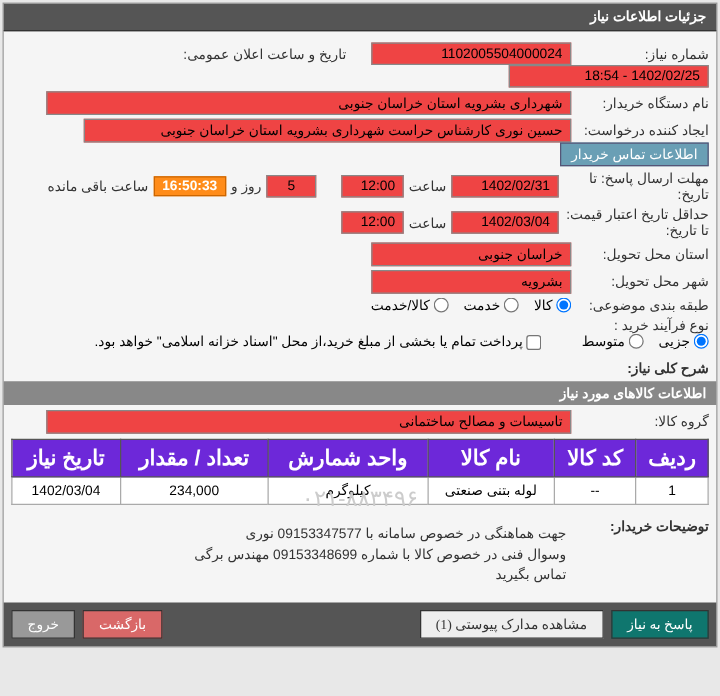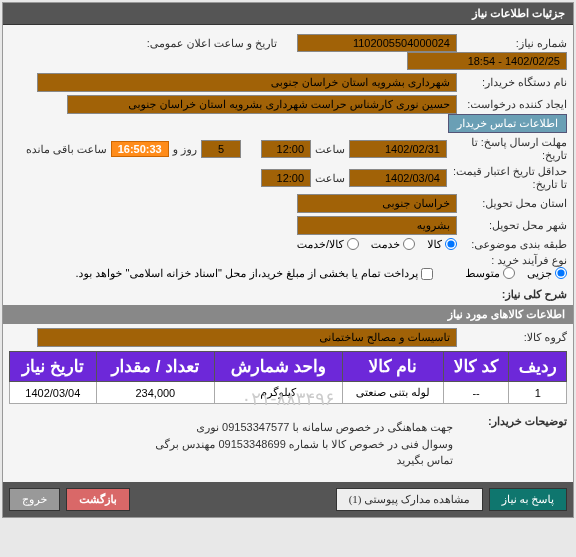--- a/index.html
+++ b/index.html
@@ -2,22 +2,22 @@
 <html dir="rtl" lang="fa"><head>
 <meta charset="utf-8">
 <style>
 * { box-sizing: border-box; margin: 0; padding: 0; }
 body { font-family: Tahoma, sans-serif; font-size: 11px; background: #e8e8e8; direction: rtl; }
 .panel { background: #f5f5f5; border: 1px solid #999; margin: 2px; }
 .panel-header { background: #555; color: #fff; padding: 4px 8px; font-weight: bold; border-bottom: 1px solid #333; }
 .panel-body { padding: 6px; }
 .row { display: flex; align-items: center; margin: 3px 0; flex-wrap: wrap; }
 .label { width: 110px; color: #333; font-size: 11px; text-align: right; padding-left: 4px; }
-.field { background: #a16207; border: 1px solid #888; padding: 2px 6px; min-height: 18px; font-size: 11px; display: inline-block; }
-.field-sm { width: 98px; }
+.field { background: #ef4444; border: 1px solid #888; padding: 2px 6px; min-height: 18px; font-size: 11px; display: inline-block; }
+.field-sm { width: 86px; }
 .field-md { width: 160px; }
 .field-xl { width: 390px; }
 .field-xxl { width: 420px; }
 .lbl-sm { color: #333; font-size: 11px; margin: 0 4px; }
 .radio-group { display: flex; gap: 12px; align-items: center; }
 .radio-item { display: flex; align-items: flex-start; gap: 3px; }
 .radio-item input { width: 12px; height: 12px; }
 .check-item { display: flex; align-items: flex-end; gap: 3px; }
 .check-item input { width: 12px; height: 12px; }
 .countdown { background: #ff8c1a; color: #fff; padding: 1px 6px; display: inline-block; border: 1px solid #cc6600; font-weight: bold; }
@@ -25,21 +25,21 @@
 .sub-header { background: #888; color: #fff; padding: 3px 8px; margin: 4px -6px; font-weight: bold; }
 .desc-box { background: #fff; border: 1px solid #888; padding: 4px 8px; margin: 2px 0; width: 100%; }
 .table { width: 100%; border-collapse: collapse; margin: 4px 0; background: #fff; }
 .table th { background: #6d28d9; color: #fff; padding: 4px; border: 1px solid #555; font-size: 17px; }
 .table td { padding: 4px; border: 1px solid #aaa; text-align: center; font-size: 11px; }
 .table tr.data-row td { background: #fff; }
 .note-box { color: #333; font-size: 11px; line-height: 1.5; padding: 4px; }
 .footer-row { background: #555; padding: 6px; display: flex; justify-content: space-between; align-items: center; }
 .btn { padding: 4px 12px; border: 1px solid #333; background: #ddd; cursor: pointer; font-family: Tahoma; font-size: 11px; }
 .btn-primary { background: #0f766e; color: #fff; }
-.btn-danger { background: #d96868; color: #fff; font-weight: bold; }
+.btn-danger { background: #d96868; color: #fff; }
 .btn-grey { background: #999; color: #fff; }
 .btn-light { background: #eee; color: #333; }
 .watermark { color: #ccc; font-size: 18px; text-align: center; pointer-events: none; position: relative; margin-top: -20px; margin-bottom: 5px;}
 </style>
 </head>
 <body>
 
 <div class="panel">
   <div class="panel-header">جزئیات اطلاعات نیاز</div>
   <div class="panel-body">

